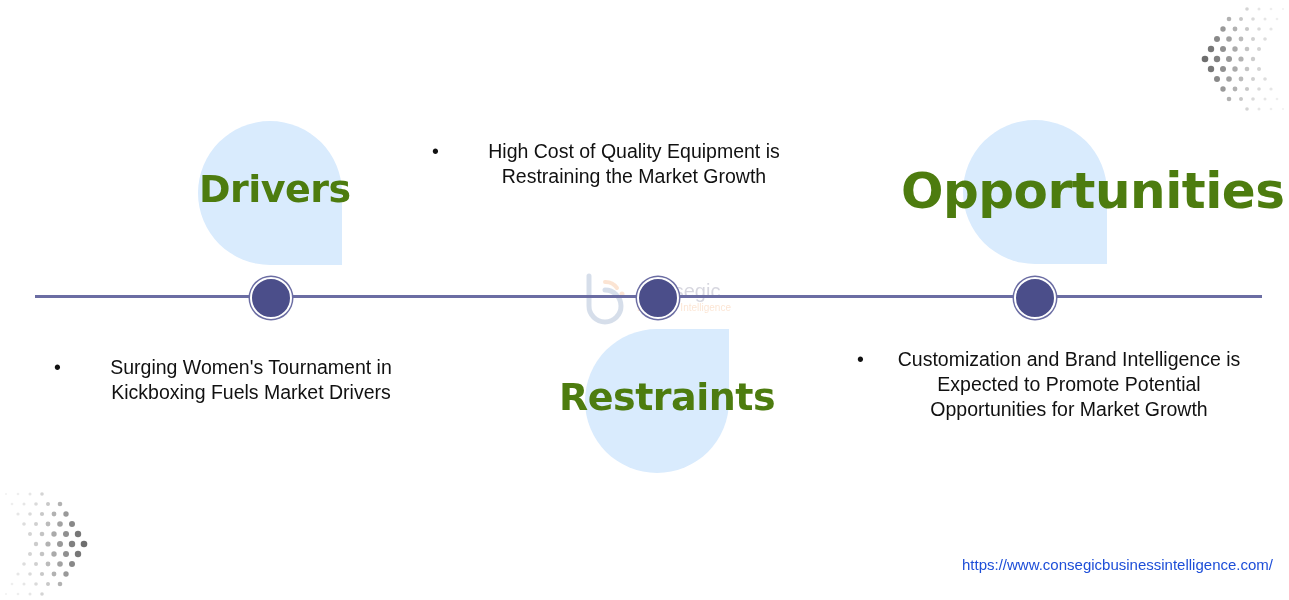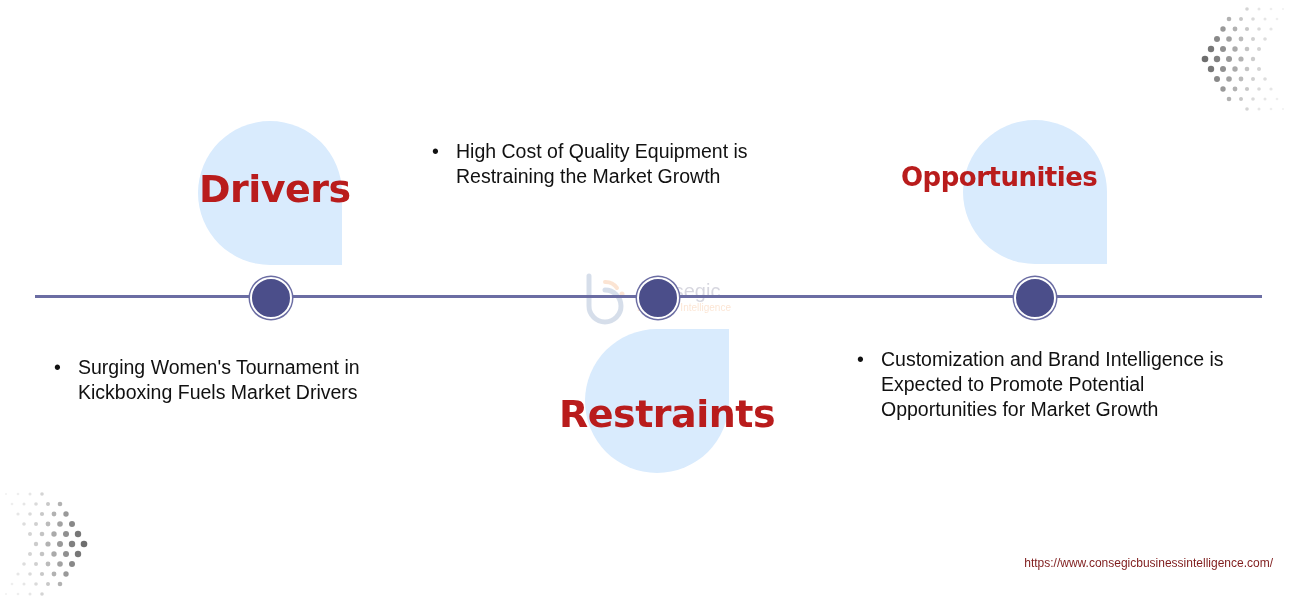--- a/index.html
+++ b/index.html
@@ -2,34 +2,34 @@
 <html><head>
 <meta charset="utf-8">
 <style>
   html, body { margin:0; padding:0; }
   body { width:1289px; height:600px; background:#ffffff; position:relative; overflow:hidden; font-family:"Liberation Sans", sans-serif; }
   .abs { position:absolute; }
   .blob { position:absolute; background:#d9ebfd; }
   .blob-drivers { left:198px; top:121px; width:144px; height:144px; border-radius:72px 72px 0 72px; }
   .blob-restraints { left:585px; top:329px; width:144px; height:144px; border-radius:72px 0 72px 72px; }
   .blob-opps { left:963px; top:120px; width:144px; height:144px; border-radius:72px 72px 0 72px; }
-  .heading { position:absolute; font-family:"DejaVu Sans", sans-serif; font-weight:bold; color:#b91c1c; white-space:nowrap; letter-spacing:-0.5px; }
+  .heading { position:absolute; font-family:"DejaVu Sans", sans-serif; font-weight:bold; color:#4d7c0f; white-space:nowrap; letter-spacing:-0.5px; }
   .h-drivers { left:199px; top:167px; font-size:38px; }
-  .h-restraints { left:559px; top:392px; font-size:38px; }
-  .h-opps { left:901px; top:162px; font-size:26px; }
+  .h-restraints { left:559px; top:375px; font-size:38px; }
+  .h-opps { left:901px; top:162px; font-size:50px; }
   .timeline { position:absolute; left:35px; top:295px; width:1227px; height:3px; background:#6b6da3; }
   .node { position:absolute; width:38px; height:38px; border-radius:50%; background:#4b4e8a; border:2px solid #ffffff; box-shadow:0 0 0 1.5px #6b6da3; }
   .n1 { left:250px; top:277px; } .n2 { left:637px; top:277px; } .n3 { left:1014px; top:277px; }
   .bullet { position:absolute; font-size:19.5px; line-height:25px; color:#111111; }
   .bullet .dot { position:absolute; left:0; top:0; }
-  .bullet .txt { display:block; margin-left:24px; }
+  .bullet .txt { display:block; margin-left:24px;text-align:center; }
   .b-drivers { left:54px; top:355px; width:370px; }
   .b-restraints { left:432px; top:139px; width:380px; }
   .b-opps { left:857px; top:347px; width:400px; }
-  .url { position:absolute; right:16px; top:556px; font-size:12px; color:#7f1d1d;margin-left:28px; }
+  .url { position:absolute; right:16px; top:556px; font-size:15px; color:#1d4ed8;margin-left:28px; }
   .watermark { position:absolute; left:575px; top:270px; opacity:0.22; }
   .dots { position:absolute; }
 </style>
 </head>
 <body>
 
 <svg class="dots" style="left:1195px;top:2px;" width="94" height="112" viewBox="0 0 94 112">
   <g fill="#555">
     <circle cx="10" cy="57" r="3.3" opacity="0.85"></circle>
     <circle cx="22" cy="57" r="3.2" opacity="0.75"></circle>

